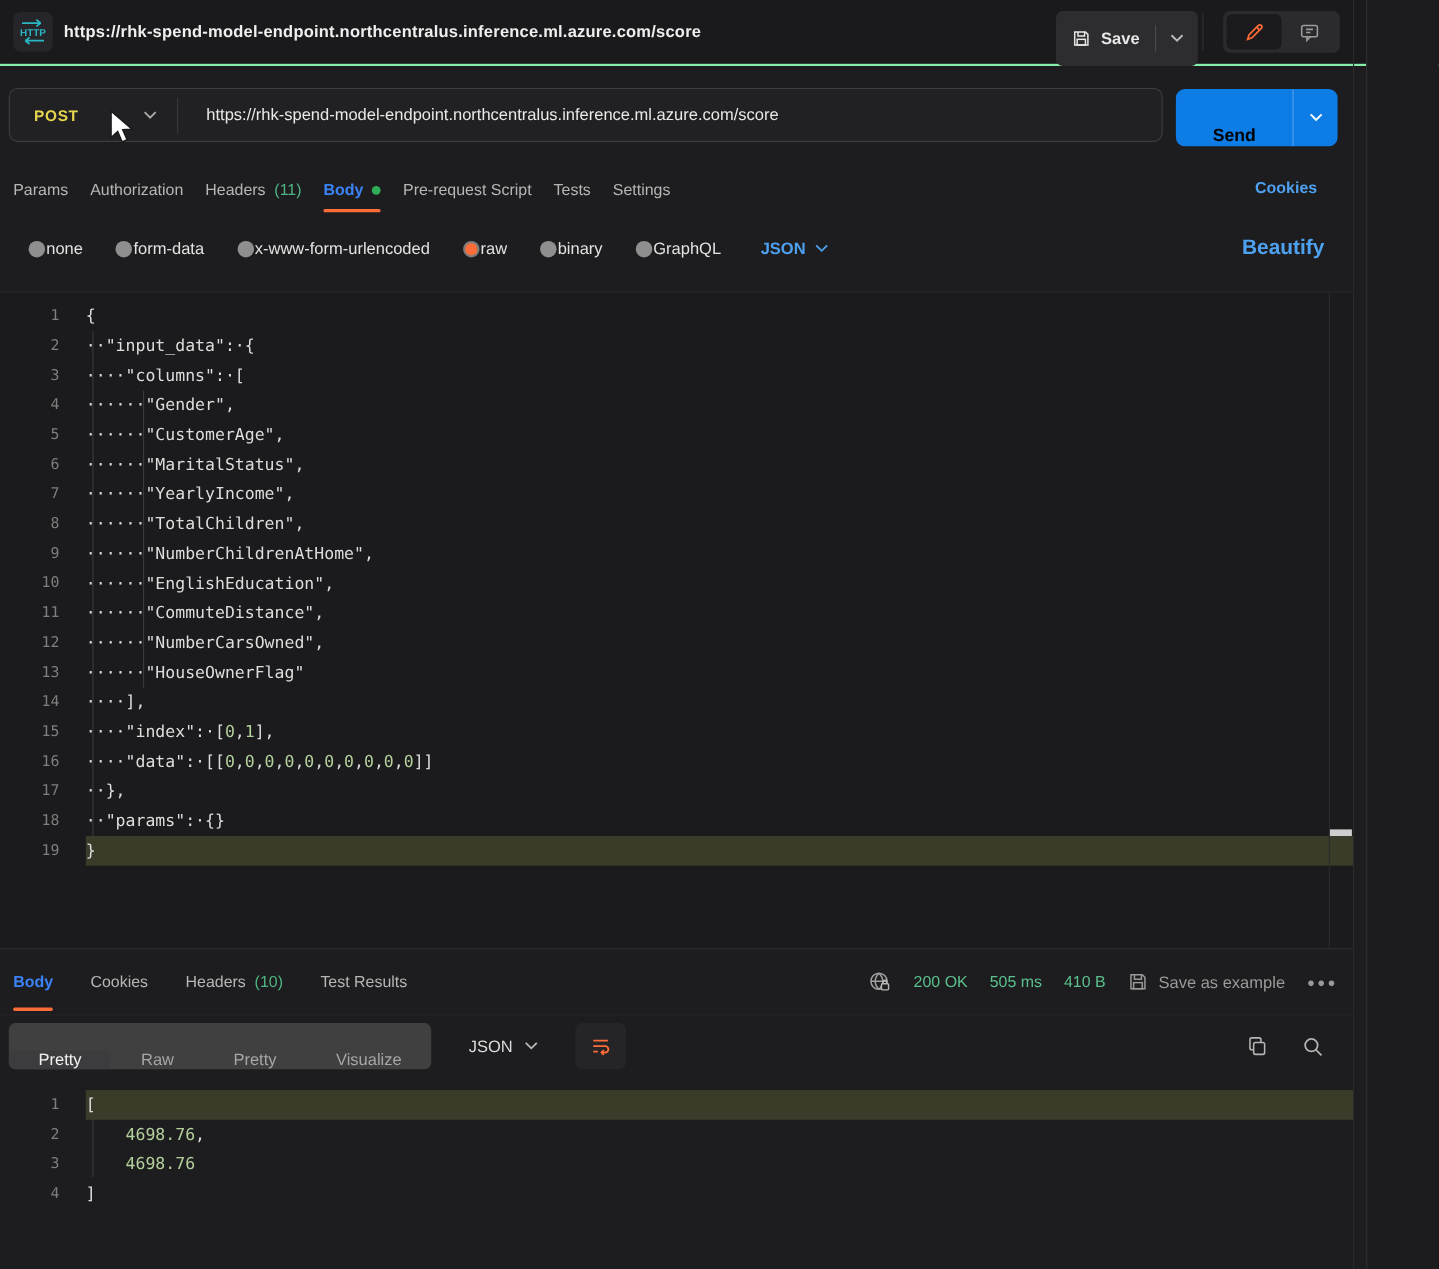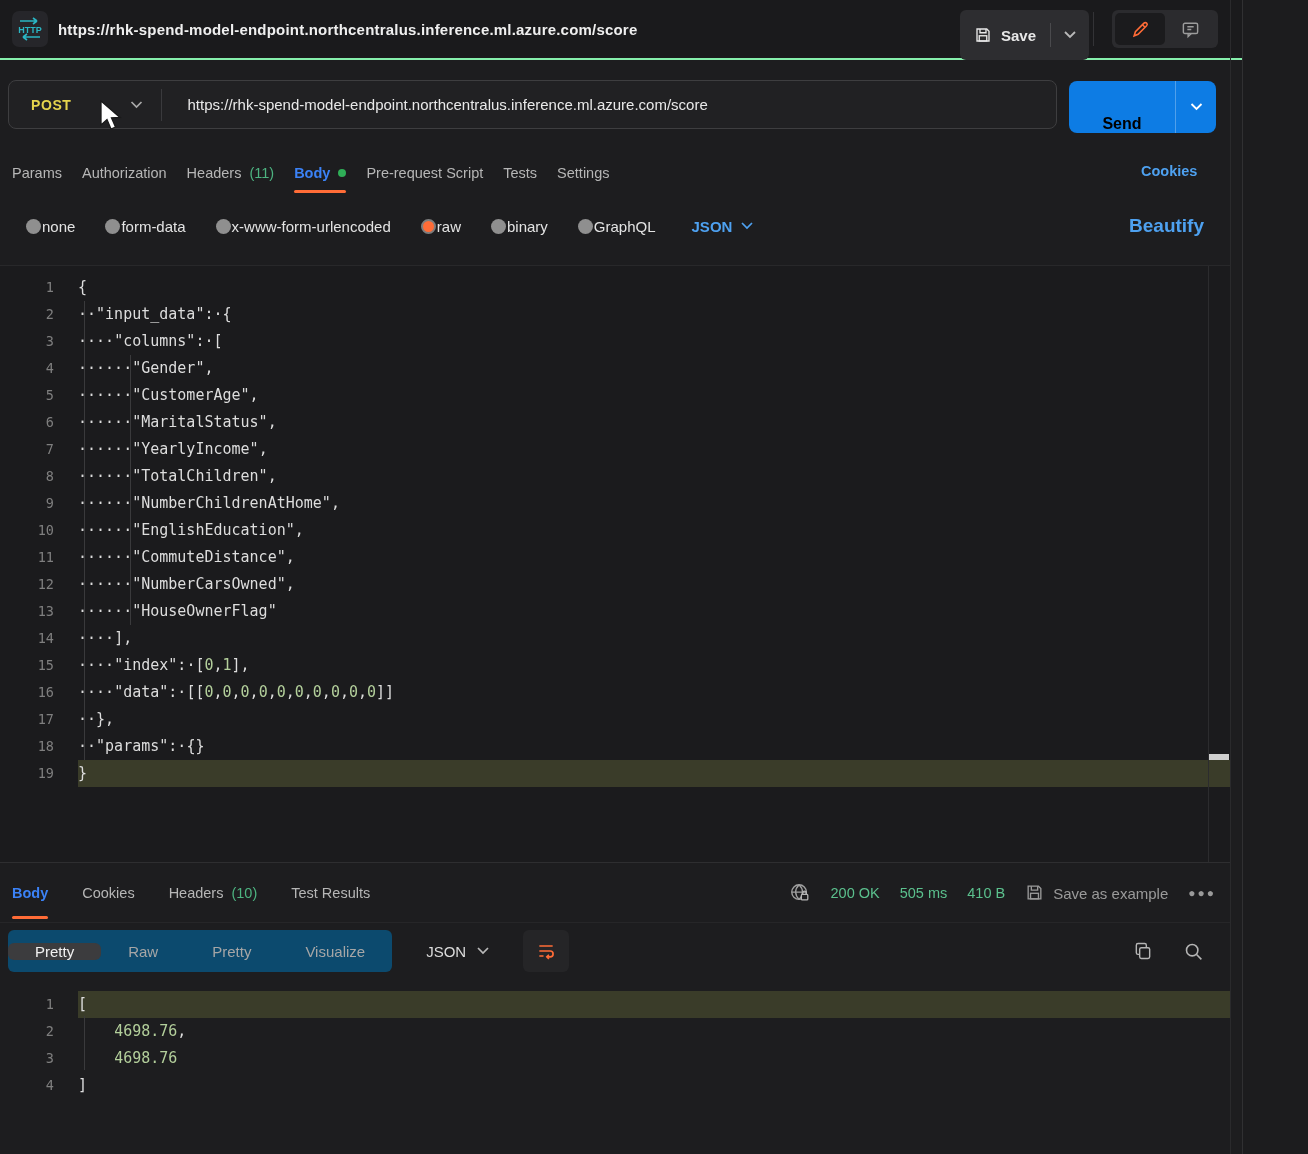--- a/index.html
+++ b/index.html
@@ -71,21 +71,21 @@
   .ruler-marker{position:absolute;left:1209px;top:488px;width:20px;height:6px;background:#cfcfcf;}
 
   
   .response{position:absolute;left:0;top:862px;width:1230px;height:292px;border-top:1px solid #2e2e30;background:#1d1d1f;}
   .resp-header{height:60px;display:flex;align-items:center;gap:34px;padding:0 14px 0 12px;box-sizing:border-box;}
   .resp-meta{margin-left:auto;display:flex;align-items:center;gap:20px;}
   .metric{color:#5bc08d;font-size:14.5px;}
   .save-example{display:flex;align-items:flex-end;gap:9px;color:#9a9a9a;font-size:15px;}
   .more-dots{color:#9a9a9a;font-size:12px;letter-spacing:2px;}
   .resp-toolbar{height:56px;display:flex;align-items:center;gap:18px;padding:0 26px 0 8px;box-sizing:border-box;}
-  .segmented{display:flex;background:#0c4a6e;border-radius:6px;height:42px;align-items:center;}
+  .segmented{display:flex;background:#404040;border-radius:6px;height:42px;align-items:flex-end;}
   .seg{padding:0 27px;display:flex;align-items:center;font-size:15px;color:#a6a6a6;}
   .seg.active{background:#3c3c3e;color:#f2f2f2;border-radius:6px;}
   .resp-lang{display:flex;align-items:center;gap:11px;height:42px;padding:0 16px;color:#dcdcdc;font-size:15px;}
   .wrap-btn{width:46px;height:42px;background:#252527;border-radius:6px;display:flex;align-items:center;justify-content:center;}
   .resp-right-icons{margin-left:auto;display:flex;align-items:center;gap:30px;}
   .resp-editor{position:absolute;left:0;top:120px;width:1230px;bottom:0;background:#1d1d1f;
                font-family:"DejaVu Sans Mono",monospace;font-size:15px;}
 
   
   .main-right-border{position:absolute;left:1230px;top:0;bottom:0;width:1px;background:#2a2a2c;}

